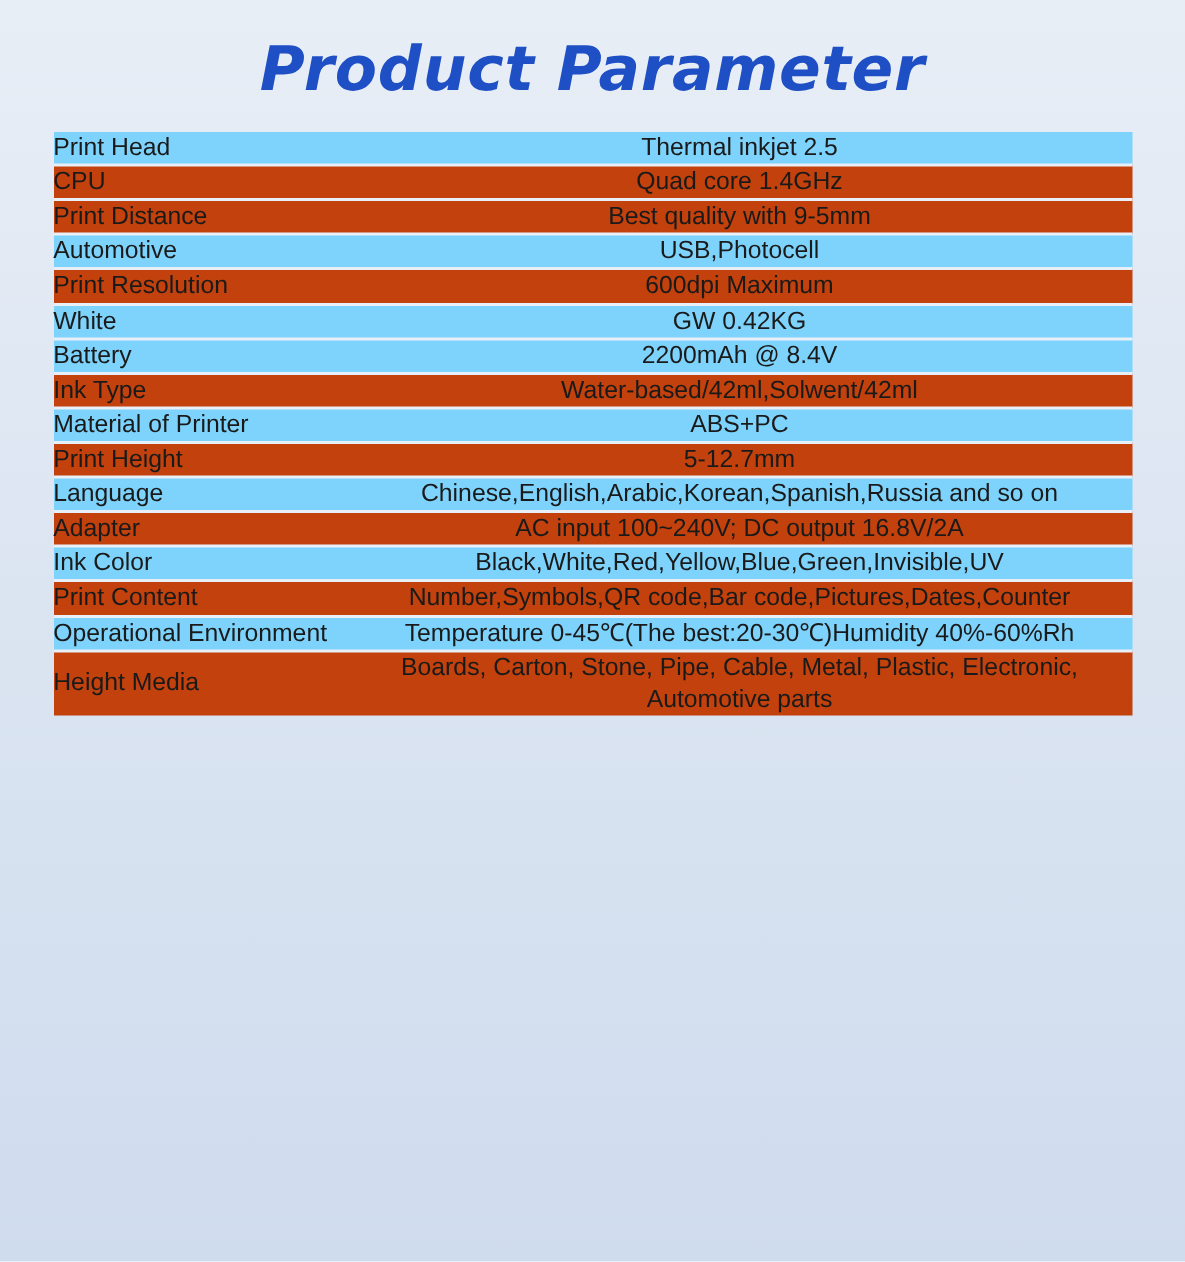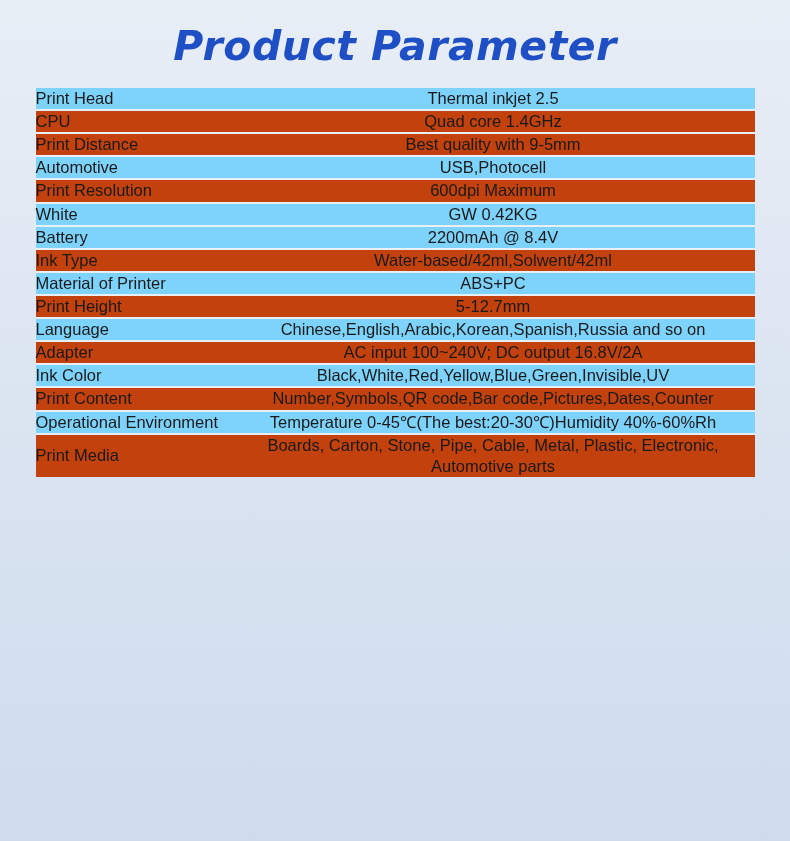--- a/index.html
+++ b/index.html
@@ -131,19 +131,19 @@
       </tr>
       <tr class="alt">
         <td class="label">Print Content</td>
         <td class="value">Number,Symbols,QR code,Bar code,Pictures,Dates,Counter</td>
       </tr>
       <tr>
         <td class="label">Operational Environment</td>
         <td class="value">Temperature 0-45℃(The best:20-30℃)Humidity 40%-60%Rh</td>
       </tr>
       <tr class="alt">
-        <td class="label">Print Media</td>
+        <td class="label">Height Media</td>
         <td class="value">Boards, Carton, Stone, Pipe, Cable, Metal, Plastic, Electronic, Automotive parts</td>
       </tr>
     </tbody>
   </table>
   <div class="bottom-space"></div>
 </div>
 
 </body></html>

